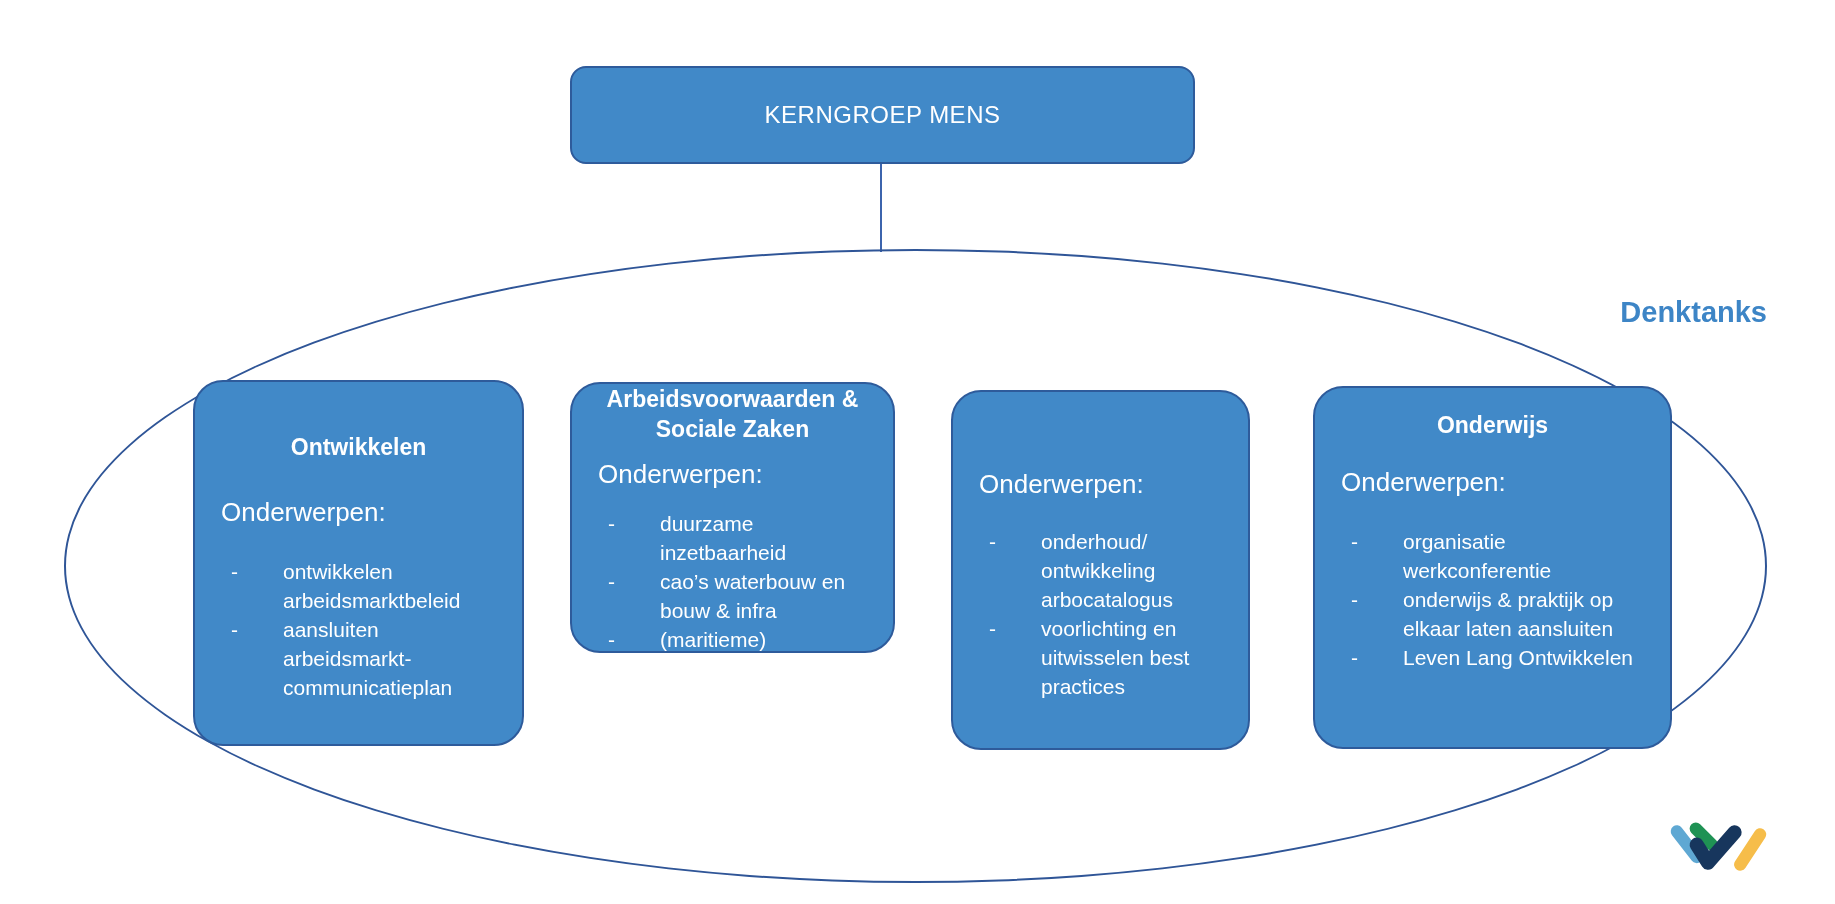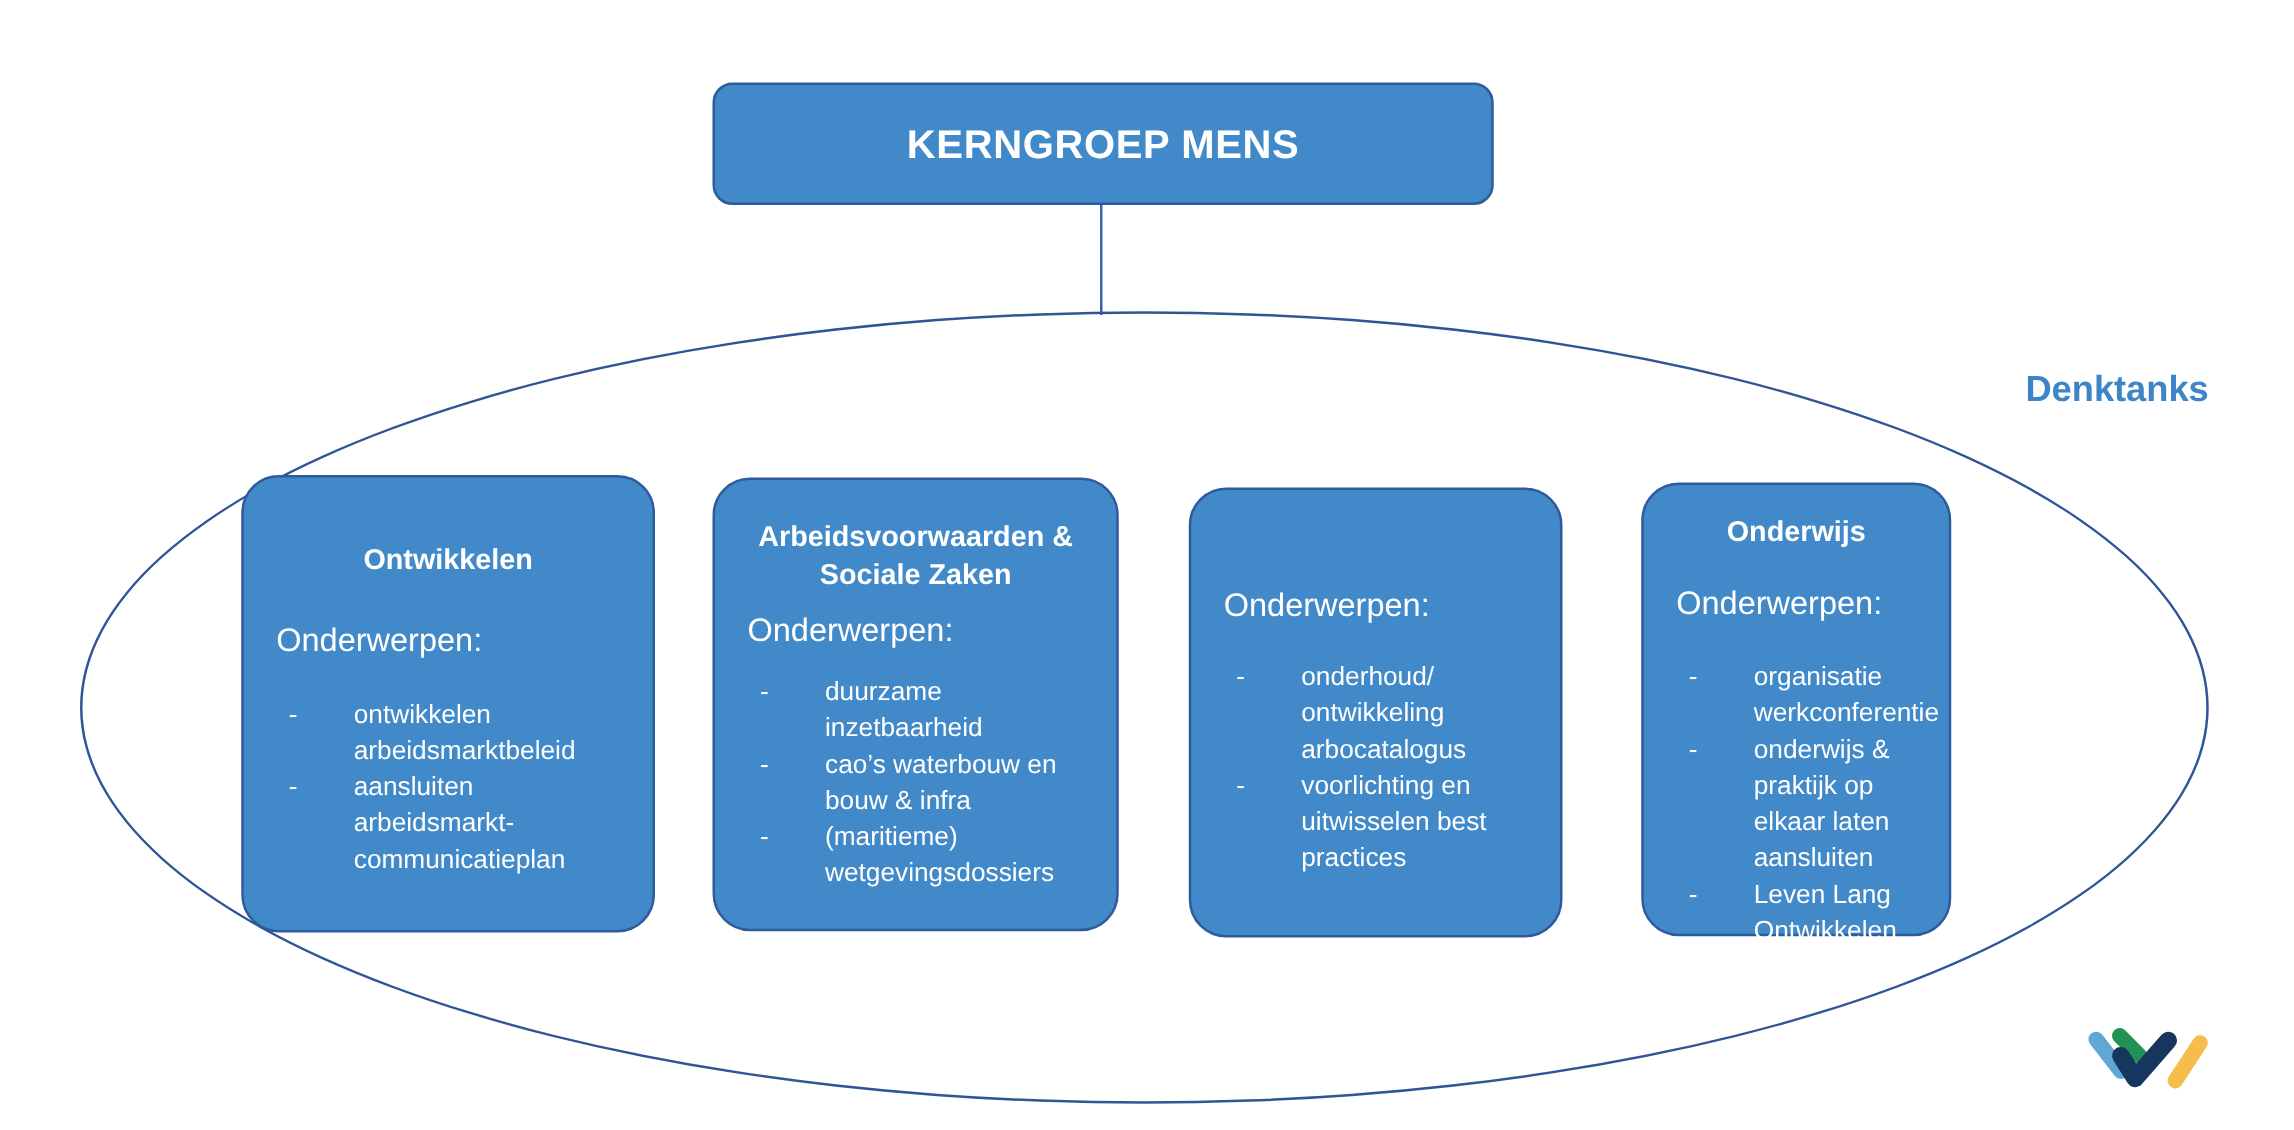--- a/index.html
+++ b/index.html
@@ -6,21 +6,21 @@
   html,body { width:1835px; height:904px; background:#ffffff; overflow:hidden; }
   body { font-family:"Liberation Sans", sans-serif; position:relative; }
 
   
   .root-box {
     position:absolute; left:570px; top:66px; width:625px; height:98px;
     background:#4189C8; border:2px solid #2E5B9B; border-radius:16px;
     display:flex; align-items:center; justify-content:center;
   }
   .root-box .root-title {
-    color:#ffffff; font-weight:bold; font-size:32px; letter-spacing:.5px;
+    color:#ffffff; font-weight:normal; font-size:24px; letter-spacing:.5px;
   }
 
   
   .connector {
     position:absolute; left:880px; top:164px; width:2px; height:88px;
     background:#3C64AD;
   }
 
   
   .ellipse {
@@ -44,29 +44,29 @@
   .subtitle { font-size:26px; line-height:29px; }
   .items { list-style:none; }
   .item { display:flex; font-size:21px; line-height:29px; }
   .item .marker { flex:0 0 62px; padding-left:10px; }
   .item .item-text { flex:1; }
 
   .box-1 { left:193px;  top:380px; width:331px; height:366px; padding-top:50px; }
   .box-1 .subtitle { margin-top:36px; }
   .box-1 .items    { margin-top:30px; }
 
-  .box-2 { left:570px;  top:382px; width:325px; height:363px; padding-top:30px; }
+  .box-2 { left:570px;  top:382px; width:325px; height:271px; }
   .box-2 .subtitle { margin-top:16px; }
   .box-2 .items    { margin-top:20px; }
 
   .box-3 { left:951px;  top:390px; width:299px; height:360px; padding-top:32px; }
   .box-3 .subtitle { margin-top:46px; }
   .box-3 .items    { margin-top:28px; }
 
-  .box-4 { left:1313px; top:386px; width:248px; height:363px; padding-top:22px; }
+  .box-4 { left:1313px; top:386px; width:359px; height:363px; padding-top:22px; }
   .box-4 .subtitle { margin-top:28px; }
   .box-4 .items    { margin-top:30px; }
 
   
   .logo { position:absolute; left:1668px; top:822px; width:100px; height:52px; }
 </style>
 </head>
 <body>
 
 <div class="root-box">

